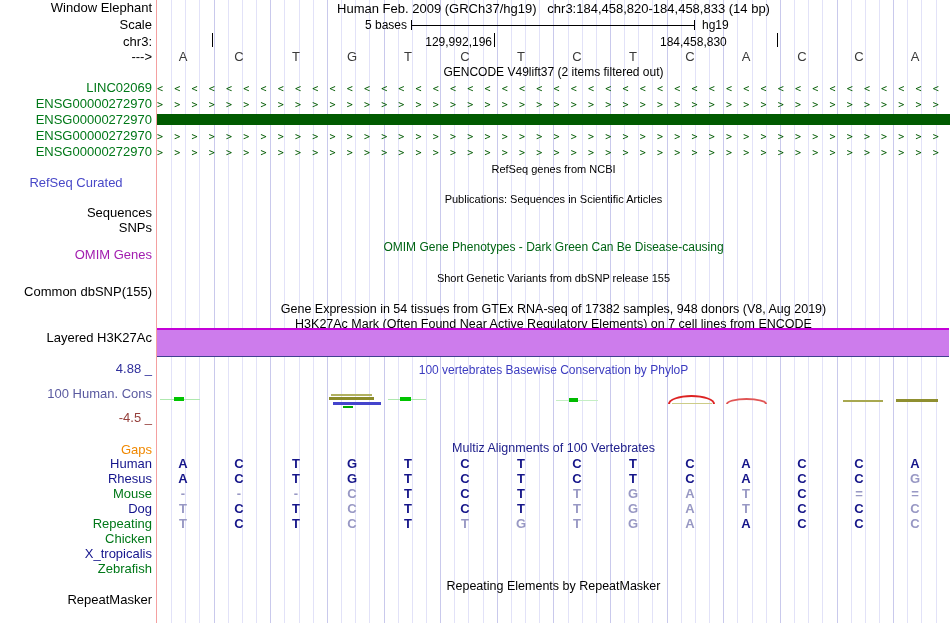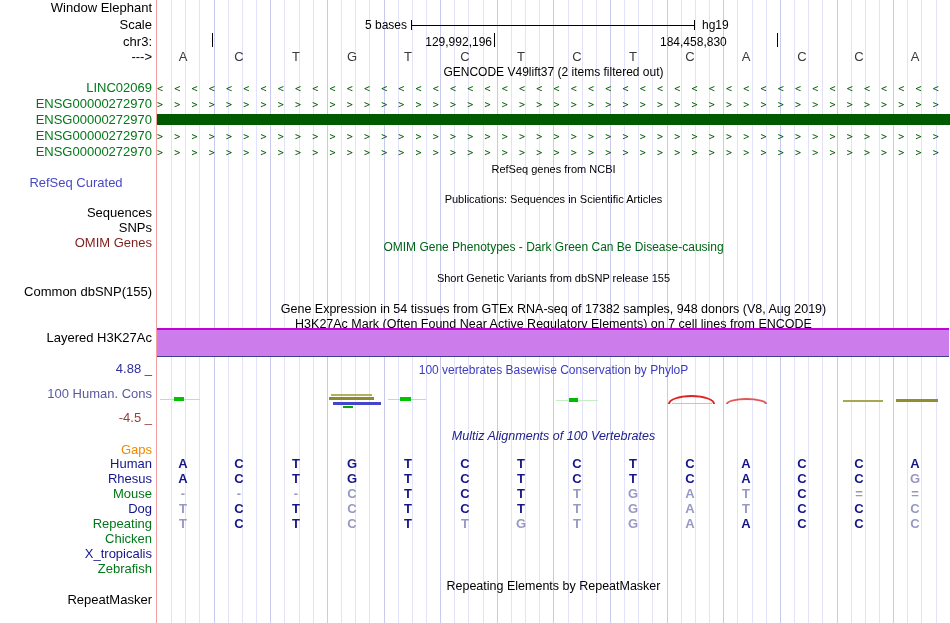--- a/index.html
+++ b/index.html
@@ -81,51 +81,52 @@
       <div class="gl" style="left: 837px; background: rgb(201, 201, 236);"></div>
       <div class="gl" style="left: 851px; background: rgb(226, 226, 248);"></div>
       <div class="gl" style="left: 865px; background: rgb(226, 226, 248);"></div>
       <div class="gl" style="left: 879px; background: rgb(226, 226, 248);"></div>
       <div class="gl" style="left: 893px; background: rgb(201, 201, 236);"></div>
       <div class="gl" style="left: 907px; background: rgb(226, 226, 248);"></div>
       <div class="gl" style="left: 921px; background: rgb(226, 226, 248);"></div>
       <div class="gl" style="left: 936px; background: rgb(226, 226, 248);"></div>
     </div>
   <div class="pink-line"></div>
+  <div class="hdr">Human Feb. 2009 (GRCh37/hg19)   chr3:184,458,820-184,458,833 (14 bp)</div>
   <div id="left-labels">
       <div class="ll" style="top: 1px; color: rgb(0, 0, 0);">Window Elephant</div>
       <div class="ll" style="top: 18px; color: rgb(0, 0, 0);">Scale</div>
       <div class="ll" style="top: 35px; color: rgb(0, 0, 0);">chr3:</div>
       <div class="ll" style="top: 50px; color: rgb(0, 0, 0);">---&gt;</div>
       <div class="ll" style="top: 81px; color: rgb(0, 120, 24);">LINC02069</div>
       <div class="ll" style="top: 97px; color: rgb(0, 120, 24);">ENSG00000272970</div>
       <div class="ll" style="top: 113px; color: rgb(0, 120, 24);">ENSG00000272970</div>
       <div class="ll" style="top: 129px; color: rgb(0, 120, 24);">ENSG00000272970</div>
       <div class="ll" style="top: 145px; color: rgb(0, 120, 24);">ENSG00000272970</div>
       <div class="ll" style="top: 176px; color: rgb(72, 72, 200); text-align: center;">RefSeq Curated</div>
       <div class="ll" style="top: 206px; color: rgb(0, 0, 0);">Sequences</div>
       <div class="ll" style="top: 221px; color: rgb(0, 0, 0);">SNPs</div>
-      <div class="ll" style="top: 236px; color: #7f1d1d;">OMIM Genes</div>
+      <div class="ll" style="top: 248px; color: #a21caf;">OMIM Genes</div>
       <div class="ll" style="top: 285px; color: rgb(0, 0, 0);">Common dbSNP(155)</div>
       <div class="ll" style="top: 331px; color: rgb(0, 0, 0);">Layered H3K27Ac</div>
       <div class="ll" style="top: 362px; color: rgb(48, 48, 156);">4.88 _</div>
       <div class="ll" style="top: 387px; color: rgb(90, 90, 160);">100 Human. Cons</div>
       <div class="ll" style="top: 411px; color: rgb(150, 64, 60);">-4.5 _</div>
       <div class="ll" style="top: 593px; color: rgb(0, 0, 0);">RepeatMasker</div>
     </div>
   <div id="center-titles">
       <div class="ct" style="top: 65px; color: rgb(0, 0, 0); font-size: 12px;">GENCODE V49lift37 (2 items filtered out)</div>
       <div class="ct" style="top: 162px; color: rgb(0, 0, 0); font-size: 11px;">RefSeq genes from NCBI</div>
       <div class="ct" style="top: 192px; color: rgb(0, 0, 0); font-size: 11px;">Publications: Sequences in Scientific Articles</div>
       <div class="ct" style="top: 240px; color: rgb(0, 100, 20); font-size: 12px;">OMIM Gene Phenotypes - Dark Green Can Be Disease-causing</div>
       <div class="ct" style="top: 271px; color: rgb(0, 0, 0); font-size: 11px;">Short Genetic Variants from dbSNP release 155</div>
       <div class="ct" style="top: 302px; color: rgb(0, 0, 0); font-size: 12.5px;">Gene Expression in 54 tissues from GTEx RNA-seq of 17382 samples, 948 donors (V8, Aug 2019)</div>
       <div class="ct" style="top: 317px; color: rgb(0, 0, 0); font-size: 12.5px;">H3K27Ac Mark (Often Found Near Active Regulatory Elements) on 7 cell lines from ENCODE</div>
       <div class="ct" style="top: 363px; color: rgb(60, 60, 192); font-size: 12px;">100 vertebrates Basewise Conservation by PhyloP</div>
-      <div class="ct" style="top: 429px; color: rgb(32, 32, 140); font-size: 12.5px; font-style: italic;">Multiz Alignments of 100 Vertebrates</div>
+      <div class="ct" style="top: 441px; color: rgb(32, 32, 140); font-size: 12.5px;">Multiz Alignments of 100 Vertebrates</div>
       <div class="ct" style="top: 579px; color: rgb(0, 0, 0); font-size: 12.5px;">Repeating Elements by RepeatMasker</div>
     </div>
   <div id="ruler">
       <div class="rlabel" style="top: 18px; left: 357px; width: 50px; text-align: right;">5 bases</div>
       <div class="scaleline" style="top: 25px; left: 411px; width: 284px;"></div>
       <div class="tick" style="top: 20px; left: 411px; height: 10px;"></div>
       <div class="tick" style="top: 20px; left: 694px; height: 10px;"></div>
       <div class="rlabel" style="top: 18px; left: 702px;">hg19</div>
       <div class="rlabel" style="top: 35px; left: 413px; width: 79px; text-align: right;">129,992,196</div>
       <div class="tick" style="top: 33px; left: 494px; height: 14px;"></div>

